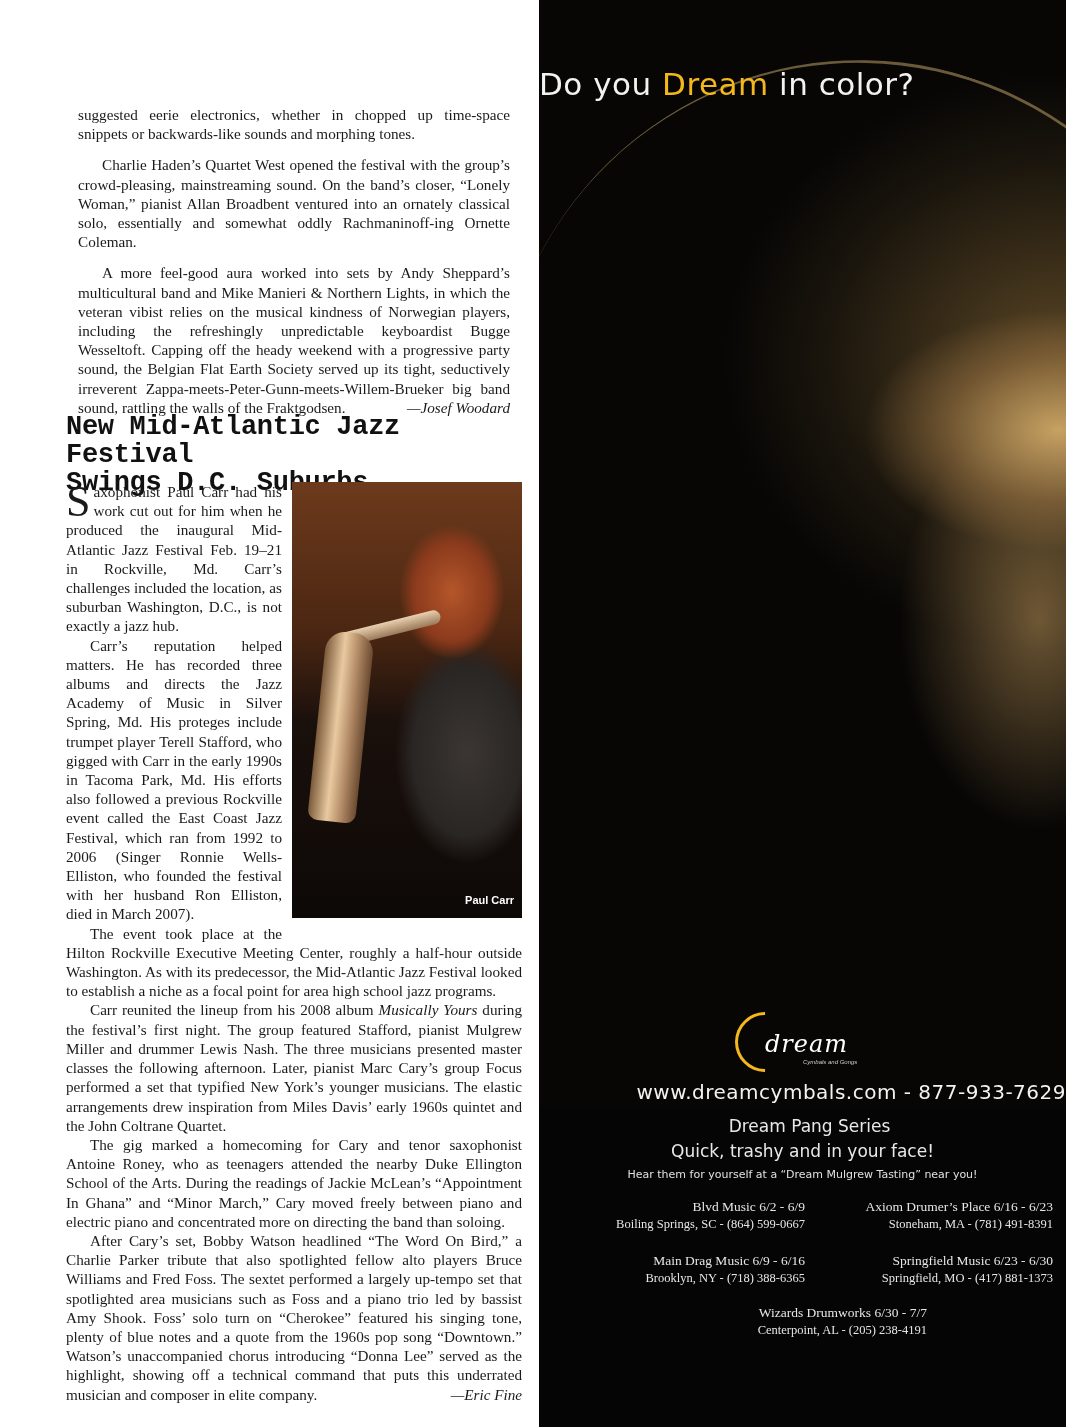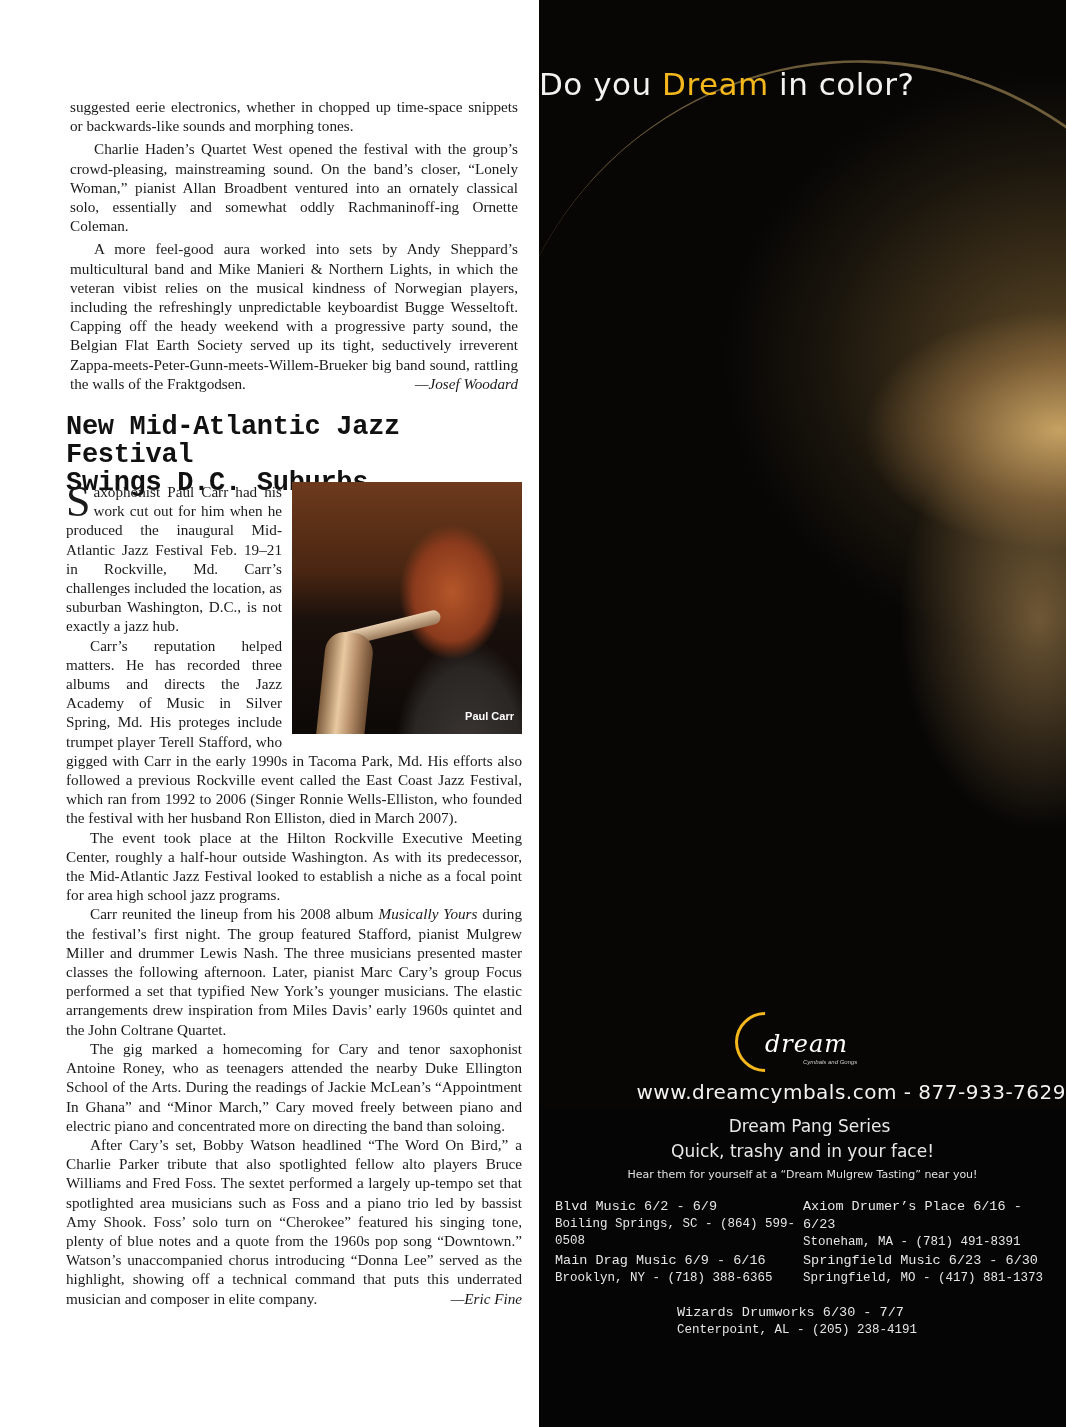--- a/index.html
+++ b/index.html
@@ -1,26 +1,26 @@
 <!DOCTYPE html>
 <html><head>
 <meta charset="utf-8">
 <style>
   html, body { margin:0; padding:0; }
   body { width:1066px; height:1427px; position:relative; background:#ffffff; overflow:hidden; }
   .col { position:absolute; left:66px; top:93px; width:456px; font-family:"Liberation Serif", serif; font-size:15.2px; line-height:19.2px; color:#1a1a1a; }
-  .col p { margin:4px; text-align:justify; text-indent:24px; hyphens:manual; }
+  .col p { margin:12px; text-align:justify; text-indent:24px; hyphens:manual; }
   .col p.noindent { text-indent:0; }
   .byline-inline { float:right; font-style:italic; }
   .headline { position:absolute; left:66px; top:413px; width:470px; font-family:Liberation Mono, monospace; font-weight:bold; font-size:27px; line-height:28px; color:#111; letter-spacing:-0.3px; }
   .article2 { position:absolute; left:66px; top:482px; width:456px; font-family:"Liberation Serif", serif; font-size:15.2px; line-height:19.2px; color:#1a1a1a; }
   .article2 p { margin:0; text-align:justify; text-indent:24px; }
   .article2 p.lead { text-indent:0; }
   .dropcap { float:left; font-size:44px; line-height:36px; margin:2px 3px 0 0; font-family:"Liberation Serif", serif; }
-  .photo { float:right; width:230px; height:252px; margin:0 0 6px 10px; position:relative; overflow:hidden;
+  .photo { float:right; width:230px; height:436px; margin:0 0 6px 10px; position:relative; overflow:hidden;
     background:
       radial-gradient(ellipse 70px 90px at 160px 110px, #b5562a 0%, #8a3a1c 55%, rgba(0,0,0,0) 75%),
       radial-gradient(ellipse 90px 140px at 175px 270px, #3b3634 0%, #2a2624 60%, rgba(0,0,0,0) 80%),
       linear-gradient(180deg, #6d3a1c 0%, #4a2612 35%, #1a100c 55%, #0d0907 100%); }
   .sax { position:absolute; left:25px; top:150px; width:48px; height:190px; border-radius:20px 20px 10px 10px;
     background:linear-gradient(90deg, #7a5a3a, #e9c9a0 40%, #b08864 70%, #6a4a30); transform:rotate(6deg); }
   .sax-neck { position:absolute; left:40px; top:140px; width:110px; height:14px; border-radius:8px;
     background:linear-gradient(180deg, #e8d0b0, #9a7a5a); transform:rotate(-14deg); }
   .photo-caption { position:absolute; right:8px; bottom:8px; font-family:"Liberation Sans", sans-serif; font-weight:bold; font-size:11px; color:#fff; }
   .photo-credit { position:absolute; left:2px; bottom:30px; transform:rotate(-90deg); transform-origin:left bottom; font-family:"Liberation Sans", sans-serif; font-size:6.5px; color:#ddd; white-space:nowrap; }
@@ -37,21 +37,21 @@
   .ad-title .accent { color:#f4b81c; }
   .logo { position:absolute; left:196px; top:1012px; width:140px; height:60px; }
   .logo-arc { position:absolute; left:0; top:0; width:54px; height:54px; border-radius:50%; border:3px solid #f4b81c; border-right-color:transparent; border-bottom-color:transparent; transform:rotate(-45deg); }
   .logo-word { position:absolute; left:30px; top:18px; font-family:"DejaVu Serif", serif; font-style:italic; font-size:24px; color:#fff; letter-spacing:1px; }
   .logo-sub { position:absolute; left:68px; top:47px; font-family:"Liberation Sans", sans-serif; font-style:italic; font-size:6px; color:#ccc; }
   .ad-contact { position:absolute; left:0; width:527px; top:1080px; text-align:right; font-family:"DejaVu Sans", sans-serif; font-size:20px; color:#f2f2f2; letter-spacing:0.5px; }
   .ad-lower { position:absolute; left:0; top:1108px; width:527px; height:319px; background:#050505; }
   .ad-series { position:absolute; left:0; width:527px; top:1116px; text-align:center; font-family:"DejaVu Sans", sans-serif; font-size:17px; color:#e8e8e8;padding-left:7px; }
   .ad-tagline { position:absolute; left:0; width:527px; top:1141px; text-align:center; font-family:"DejaVu Sans", sans-serif; font-size:17px; color:#e8e8e8; }
   .ad-hear { position:absolute; left:0; width:527px; top:1168px; text-align:center; font-family:"DejaVu Sans", sans-serif; font-size:11px; color:#e0e0e0; }
-  .venue { position:absolute; width:250px; text-align:left; font-family:Liberation Mono, monospace; color:#e6e6e6; }
+  .venue { position:absolute; width:250px; text-align:right; font-family:Liberation Serif, serif; color:#e6e6e6; }
   .venue .name { font-size:13.5px; line-height:18px; }
   .venue .loc { font-size:12.5px; line-height:17px; }
 </style>
 </head>
 <body>
 
 <div class="col">
   <p class="noindent">suggested eerie electronics, whether in chopped up time-space snippets or backwards-like sounds and morphing tones.</p>
   <p>Charlie Haden’s Quartet West opened the festival with the group’s crowd-pleasing, mainstreaming sound. On the band’s closer, “Lonely Woman,” pianist Allan Broadbent ventured into an ornately classical solo, essentially and somewhat oddly Rachmaninoff-ing Ornette Coleman.</p>
   <p><span>A more feel-good aura worked into sets by Andy Sheppard’s multicultural band and Mike Manieri &amp; Northern Lights, in which the veteran vibist relies on the musical kindness of Norwegian players, including the refreshingly unpredictable keyboardist Bugge Wesseltoft. Capping off the heady weekend with a progressive party sound, the Belgian Flat Earth Society served up its tight, seductively irreverent Zappa-meets-Peter-Gunn-meets-Willem-Brueker big band sound, rattling the walls of the Fraktgodsen.</span><span class="byline-inline">—Josef Woodard</span></p>
@@ -86,21 +86,21 @@
     <div class="logo-word">dream</div>
     <div class="logo-sub">Cymbals and Gongs</div>
   </div>
   <div class="ad-contact">www.dreamcymbals.com  -  877-933-7629</div>
   <div class="ad-series">Dream Pang Series</div>
   <div class="ad-tagline">Quick, trashy and in your face!</div>
   <div class="ad-hear">Hear them for yourself at a “Dream Mulgrew Tasting” near you!</div>
 
   <div class="venue" style="left:16px; top:1198px;">
     <div class="name">Blvd Music   6/2 - 6/9</div>
-    <div class="loc">Boiling Springs, SC  - (864) 599-0508</div>
+    <div class="loc">Boiling Springs, SC  - (864) 599-0667</div>
   </div>
   <div class="venue" style="left:264px; top:1198px;">
     <div class="name">Axiom Drumer’s Place   6/16 - 6/23</div>
     <div class="loc">Stoneham, MA  - (781) 491-8391</div>
   </div>
   <div class="venue" style="left:16px; top:1252px;">
     <div class="name">Main Drag Music   6/9 - 6/16</div>
     <div class="loc">Brooklyn, NY  - (718) 388-6365</div>
   </div>
   <div class="venue" style="left:264px; top:1252px;">

